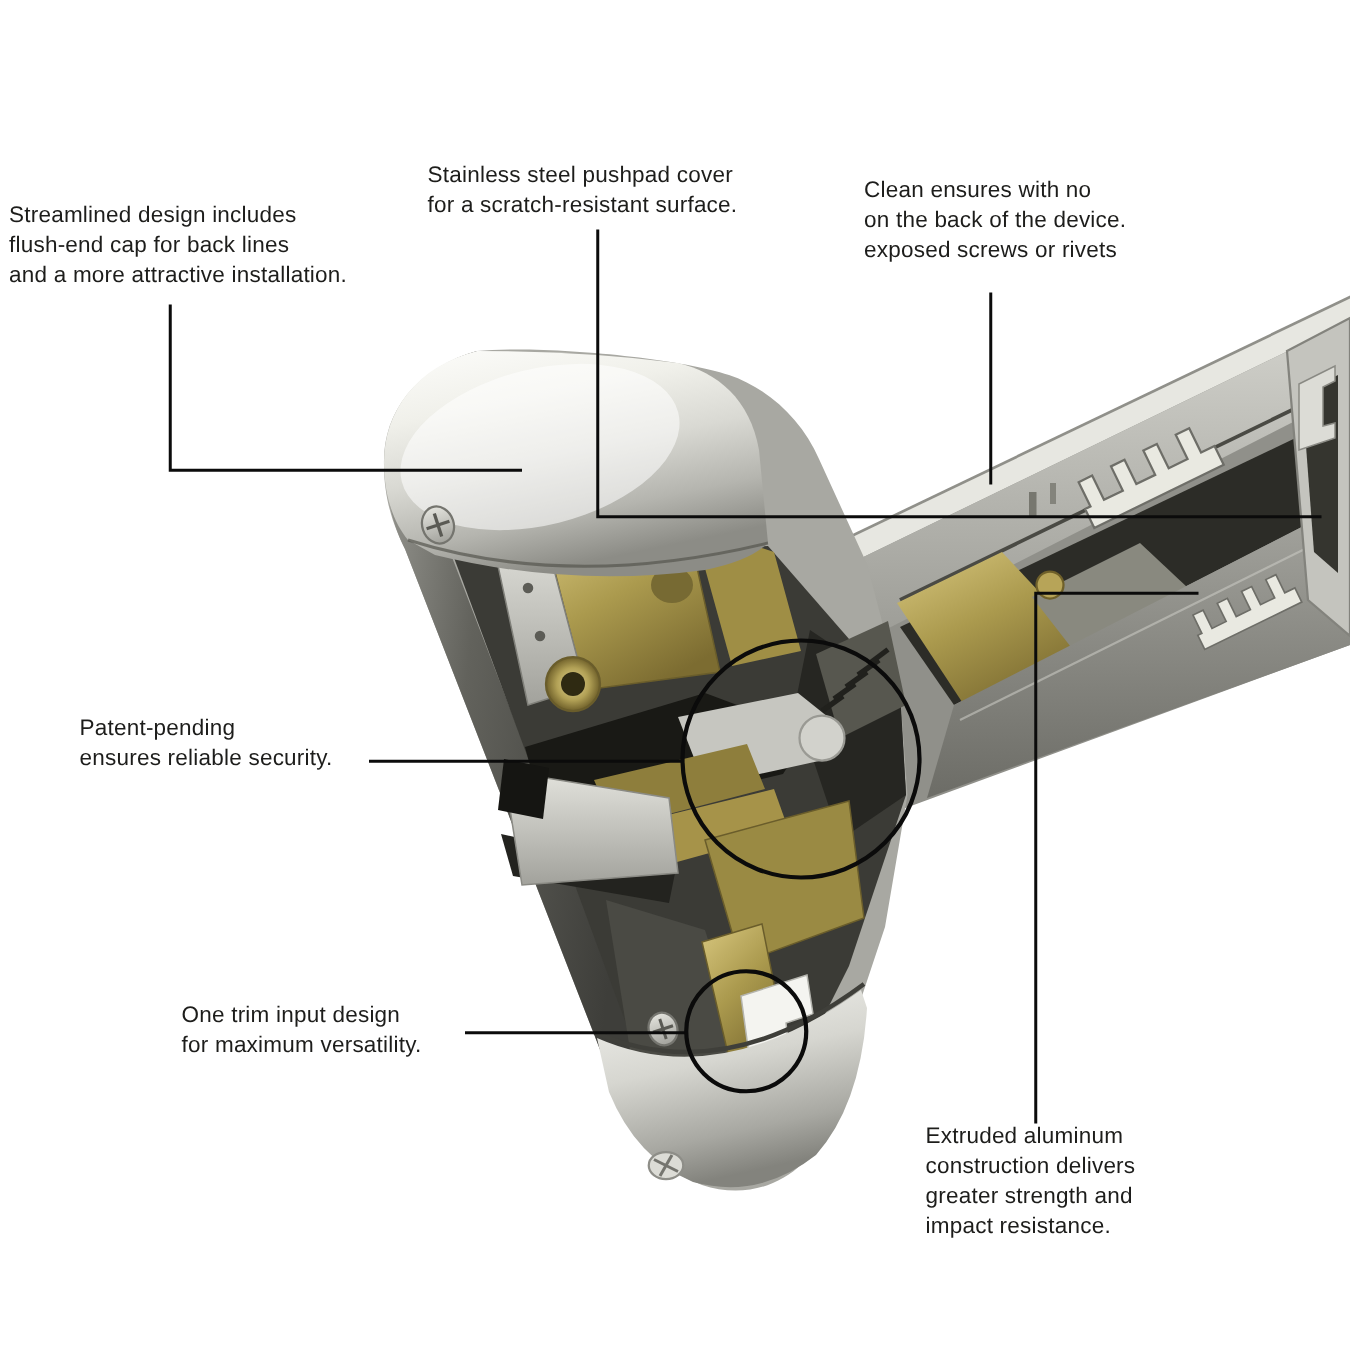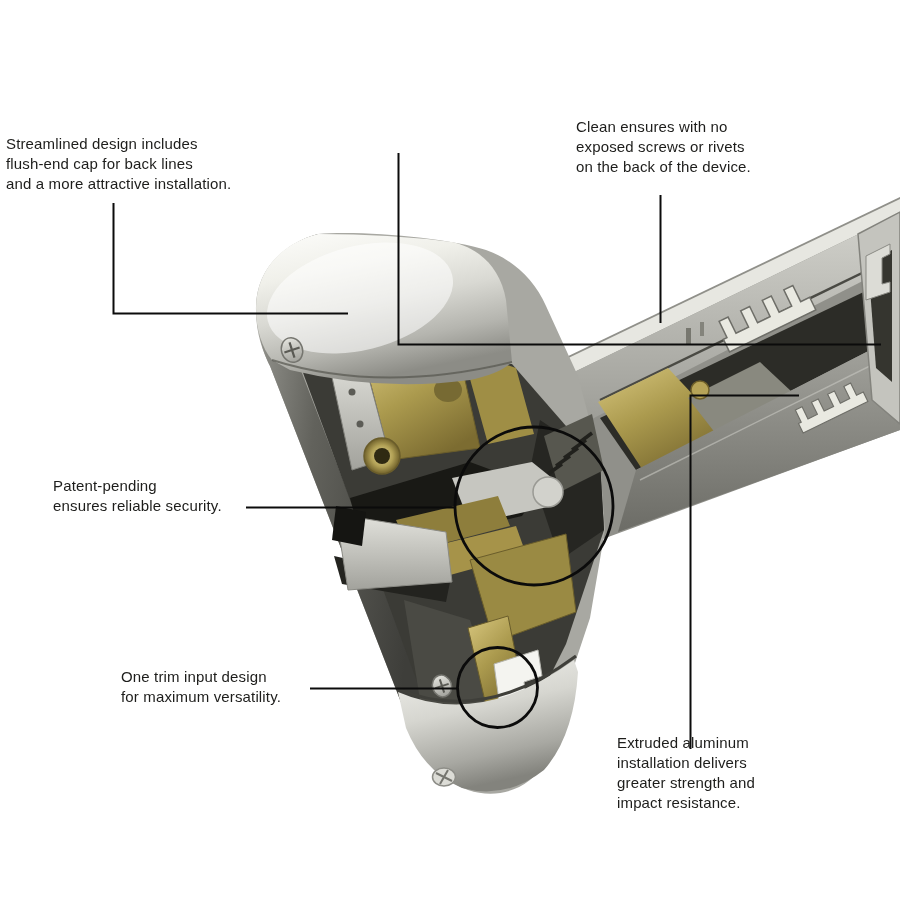--- a/index.html
+++ b/index.html
@@ -173,38 +173,40 @@
     </g>
   </svg>
 
   <div class="callout" style="left:6px;top:134px">
     <span class="cl">Streamlined design includes</span>
     <span class="cl">flush-end cap for back lines</span>
     <span class="cl">and a more attractive installation.</span>
   </div>
 
   <div class="callout" style="left:285px;top:107px">
+    <span class="cl">Stainless steel pushpad cover</span>
+    <span class="cl">for a scratch-resistant surface.</span>
   </div>
 
   <div class="callout" style="left:576px;top:117px">
     <span class="cl">Clean ensures with no</span>
+    <span class="cl">on the back of the device.</span>
     <span class="cl">exposed screws or rivets</span>
-    <span class="cl">on the back of the device.</span>
   </div>
 
   <div class="callout" style="left:53px;top:476px">
     <span class="cl">Patent-pending</span>
     <span class="cl">ensures reliable security.</span>
   </div>
 
   <div class="callout" style="left:121px;top:667px">
     <span class="cl">One trim input design</span>
     <span class="cl">for maximum versatility.</span>
   </div>
 
-  <div class="callout" style="left:617px;top:733px">
+  <div class="callout" style="left:617px;top:748px">
     <span class="cl">Extruded aluminum</span>
-    <span class="cl">installation delivers</span>
+    <span class="cl">construction delivers</span>
     <span class="cl">greater strength and</span>
     <span class="cl">impact resistance.</span>
   </div>
 
 </div>
 
 </body></html>

